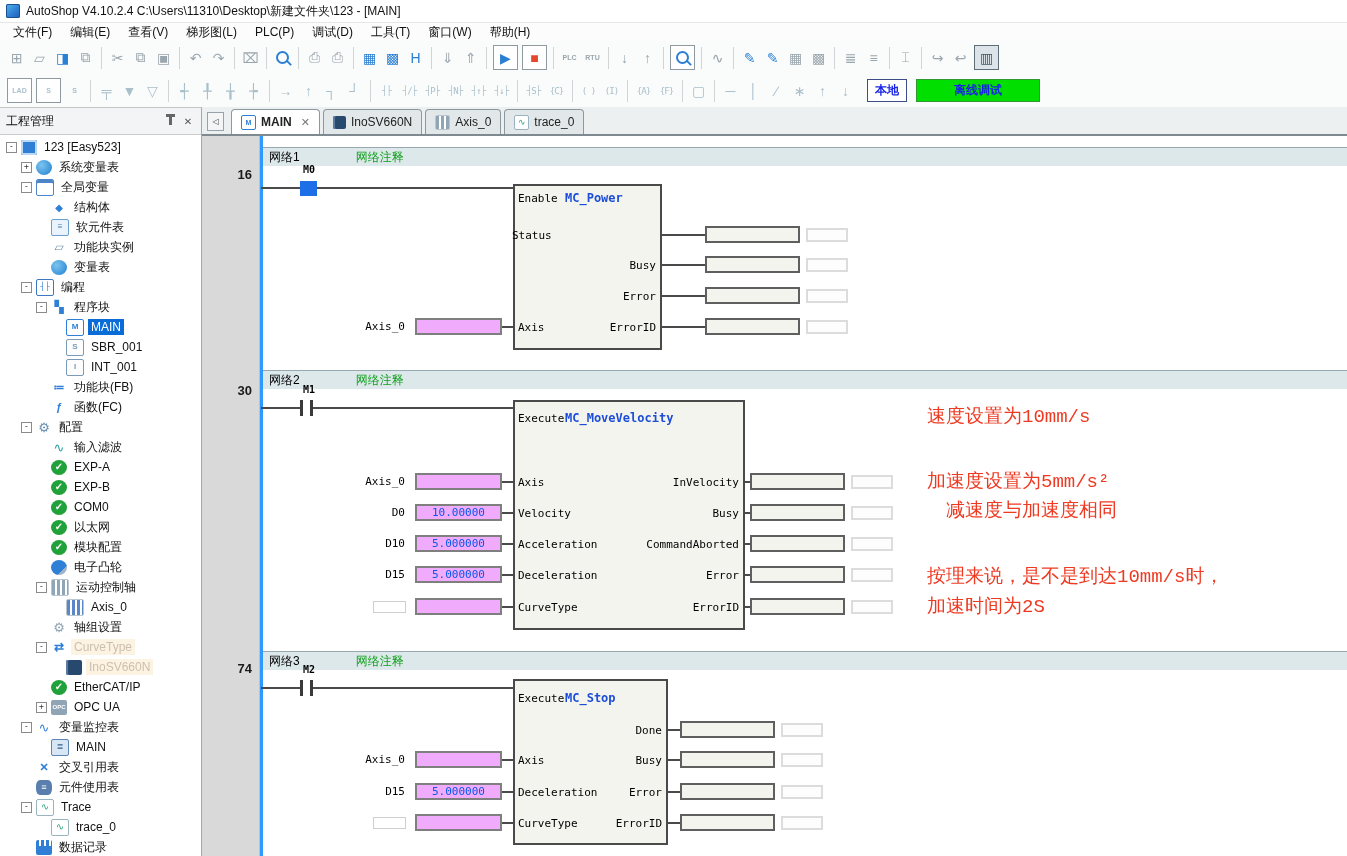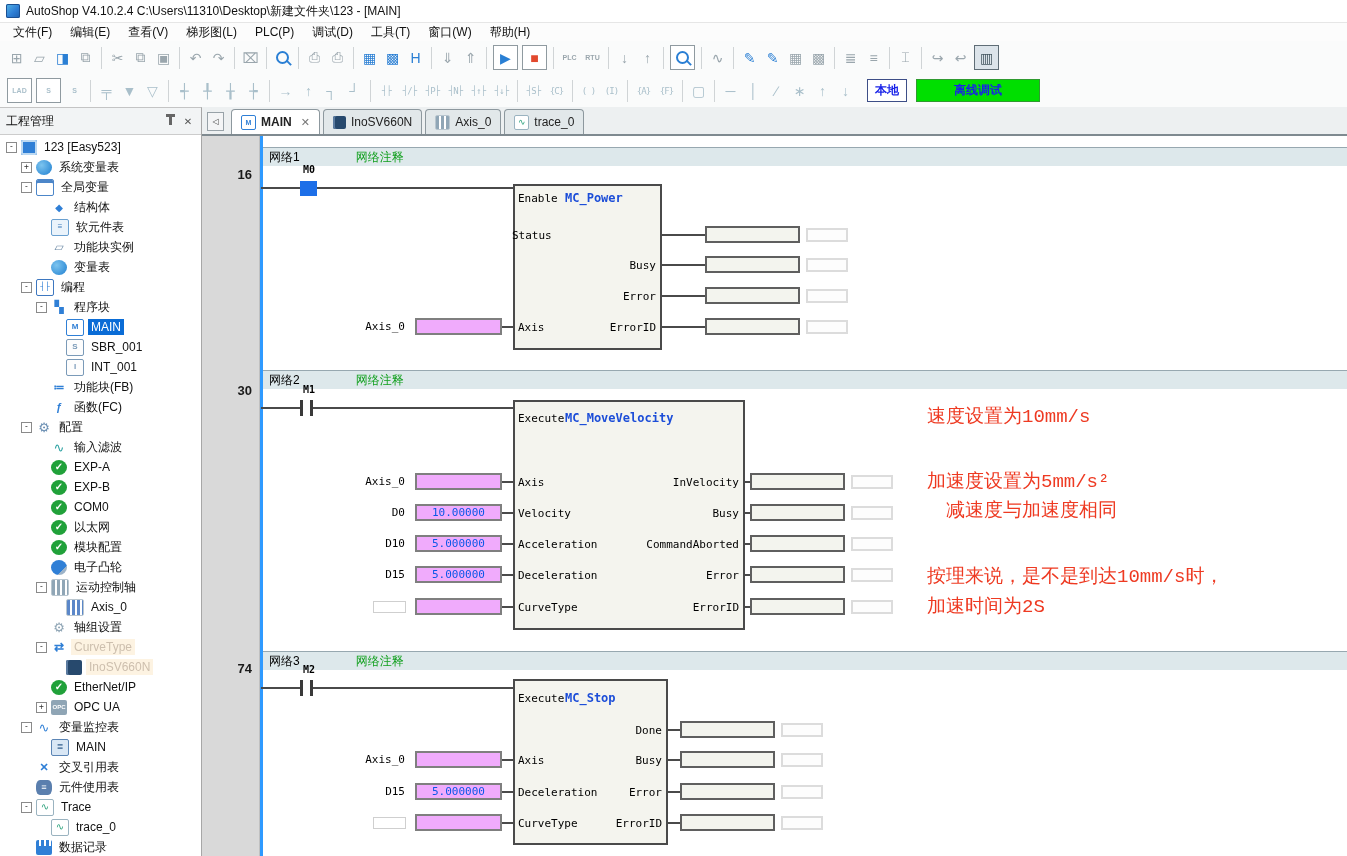--- a/index.html
+++ b/index.html
@@ -531,21 +531,21 @@
         <span class="tlabel">CurveType</span>
       </div>
       <div class="trow dim" style="padding-left: 51px;">
         <span class="texp none">-</span>
         <span class="ti ti-servo"></span>
         <span class="tlabel">InoSV660N</span>
       </div>
       <div class="trow" style="padding-left: 36px;">
         <span class="texp none">-</span>
         <span class="ti ti-check">✓</span>
-        <span class="tlabel">EtherNet/IP</span>
+        <span class="tlabel">EtherCAT/IP</span>
       </div>
       <div class="trow" style="padding-left: 36px;">
         <span class="texp">+</span>
         <span class="ti ti-opc">OPC</span>
         <span class="tlabel">OPC UA</span>
       </div>
       <div class="trow" style="padding-left: 21px;">
         <span class="texp">-</span>
         <span class="ti ti-watch">∿</span>
         <span class="tlabel">变量监控表</span>

